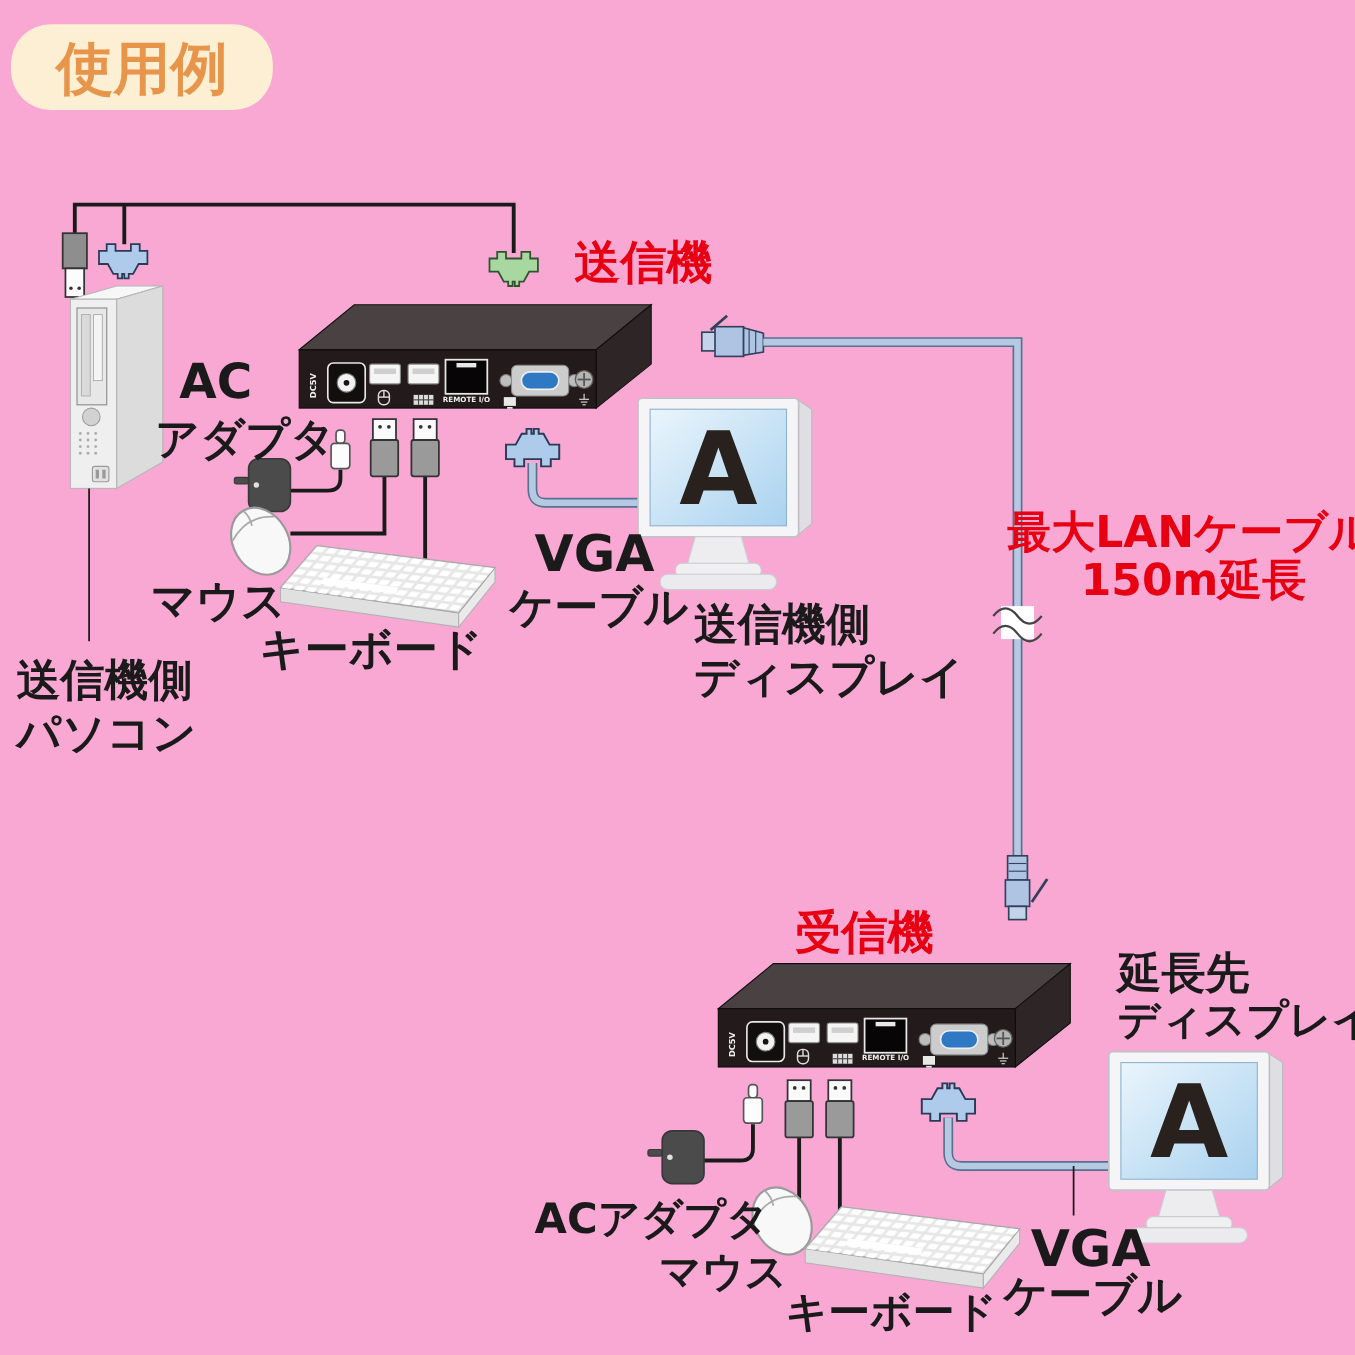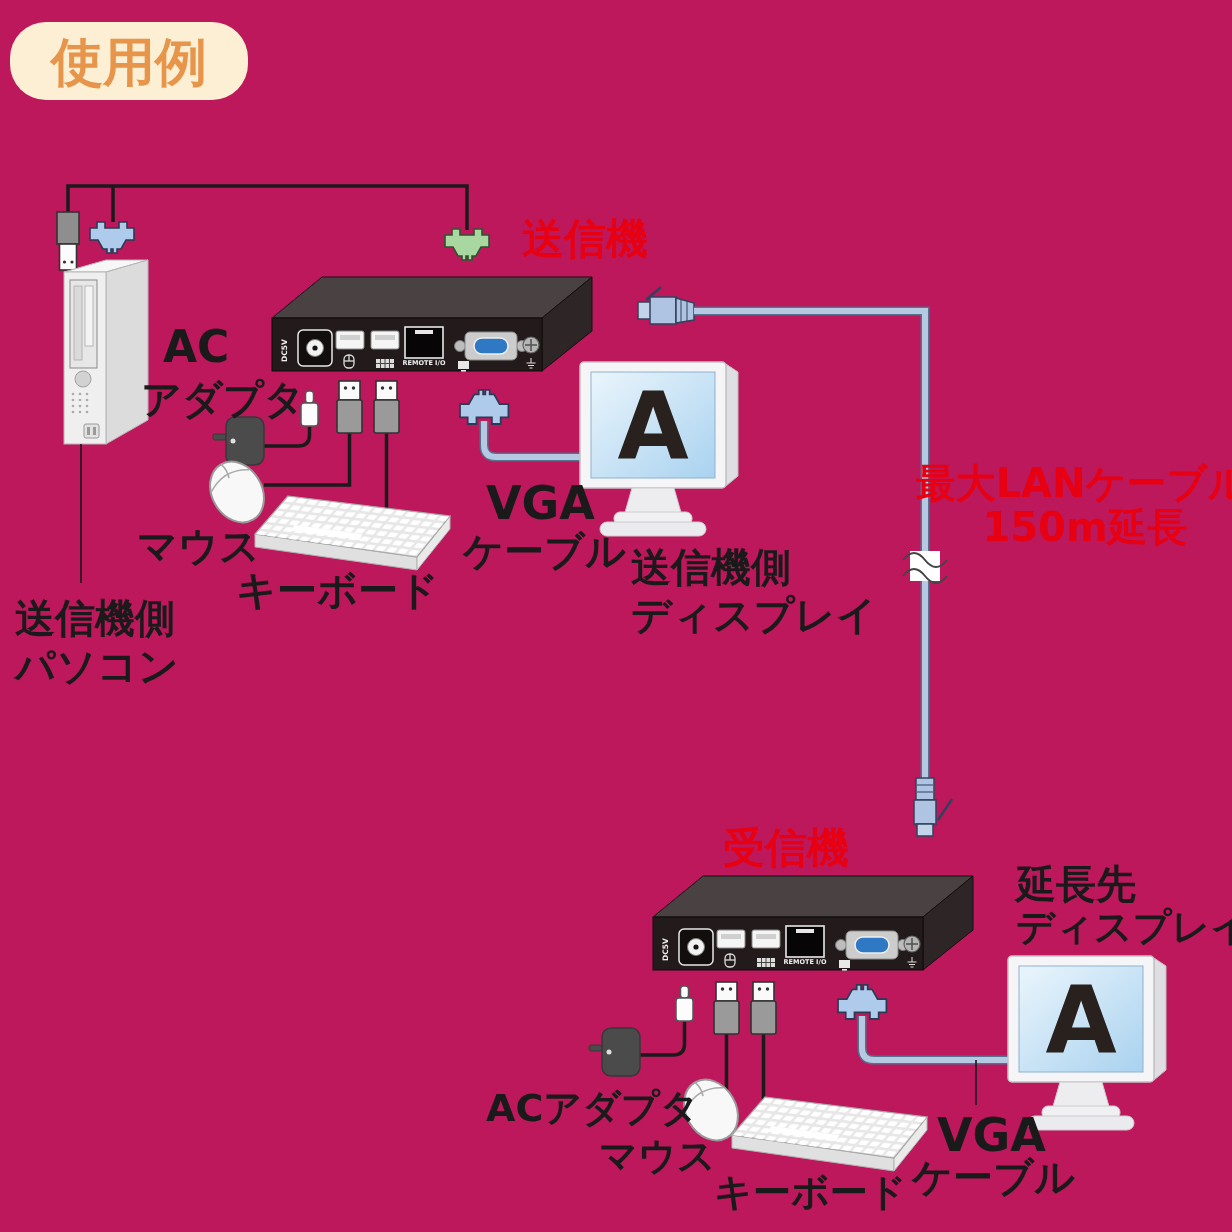--- a/index.html
+++ b/index.html
@@ -1,16 +1,16 @@
 <!DOCTYPE html>
 <html><head>
 <meta charset="utf-8">
 <style>
   html,body{margin:0;padding:0;background:#fff;}
-  #stage{position:relative;width:1232px;height:1232px;background:#be185d;overflow:hidden;}
+  #stage{position:relative;width:1232px;height:1232px;background:#f9a8d4;overflow:hidden;}
   svg{display:block;}
   text{font-family:"DejaVu Sans","Liberation Sans",sans-serif;font-weight:bold;}
   .blk{fill:#1a1a1a;}
   .red{fill:#e60012;}
   .panel-txt{fill:#eeeeee;font-weight:bold;}
 </style>
 </head>
 <body>
 
 <div id="stage">

